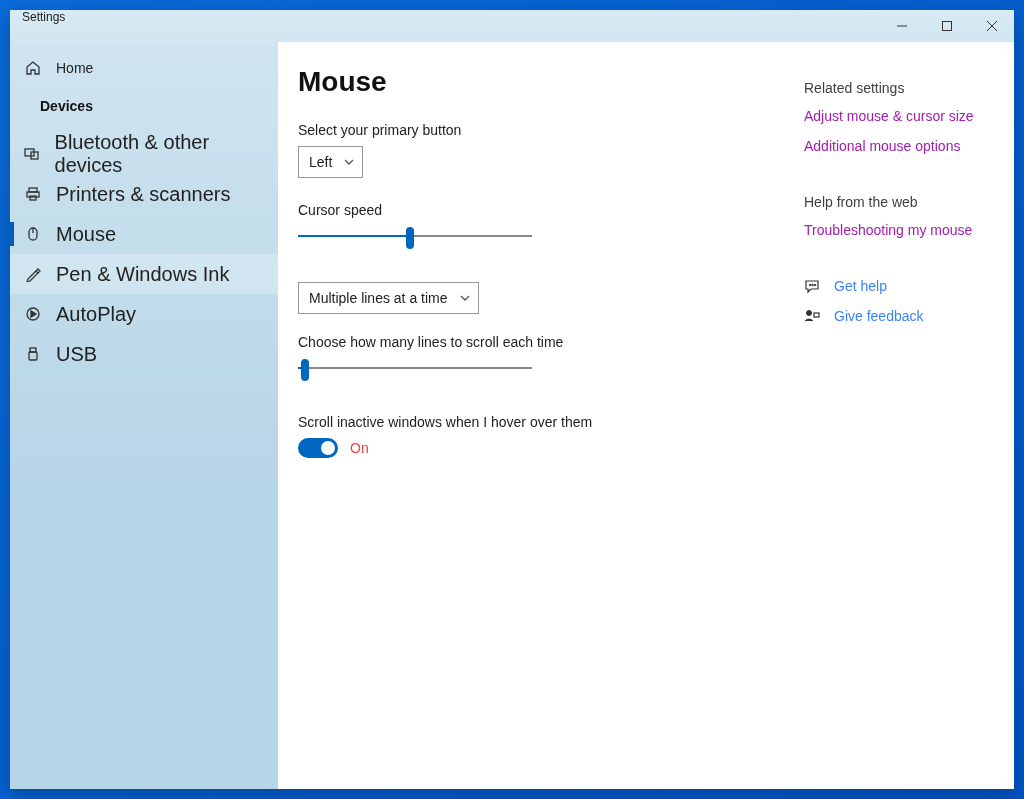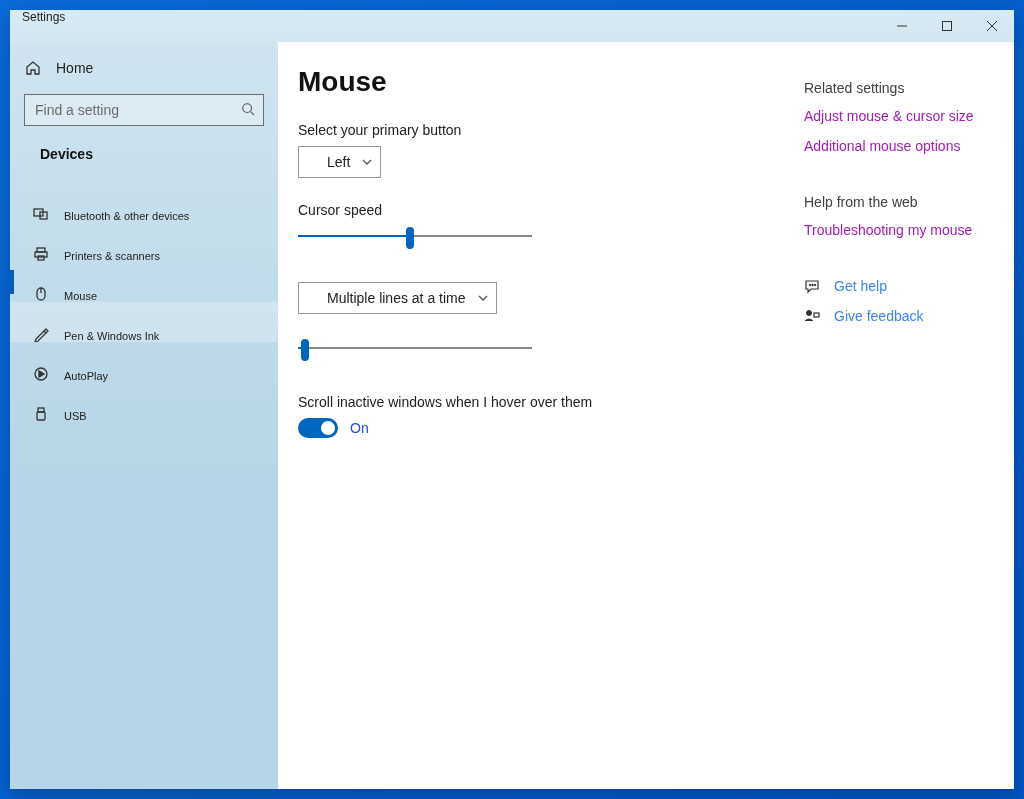--- a/index.html
+++ b/index.html
@@ -81,23 +81,23 @@
   .cat-label {
     font-size: 14px;
     font-weight: 600;
     padding: 10px 14px 12px 14px;
     color: #111;
     margin-left: 16px;
   }
   .nav-list { padding-top: 8px; }
   .nav-item {
     height: 40px;
-    display: flex; align-items: flex-end;
-    padding: 0 22px;
-    font-size: 11px;
+    display: flex; align-items: center;
+    padding: 0 14px;
+    font-size: 20px;
     color: #222;
     position: relative;
   }
   .nav-item.selected::before {
     content: "";
     position: absolute;
     left: 0; top: 8px; bottom: 8px; width: 4px;
     background: #005fb8;
   }
   .nav-item.hover { background: rgba(255,255,255,0.25); }
@@ -122,21 +122,21 @@
     font-size: 14px;
     color: #222;
     margin-bottom: 8px;
   }
   .dropdown {
     display: inline-flex;
     align-items: center;
     height: 32px;
     border: 1px solid #999;
     background: #fff;
-    padding: 0 8px 0 28px;
+    padding: 0 8px 0 10px;
     font-size: 14px;
     color: #222;
     min-width: 52px;
     margin-bottom: 24px;
     cursor: default;
   }
   .dropdown.wide { min-width: 156px; }
   .dropdown .chev {
     margin-left: 12px;
     width: 10px; height: 10px;
@@ -171,21 +171,21 @@
     width: 40px; height: 20px;
     border-radius: 10px;
     background: #0067c0;
     position: relative;
   }
   .toggle .knob {
     position: absolute; top: 3px; right: 3px;
     width: 14px; height: 14px; border-radius: 50%;
     background: #fff;
   }
-  .toggle-label { font-size: 14px; color: #1d4ed8; }
+  .toggle-label { font-size: 14px; color: #ef4444; }
   
   .right-panel {
     width: 220px;
     padding: 38px 20px 20px 10px;
     font-size: 14px;
   }
   .rp-heading {
     font-size: 14px;
     color: #404040;
     margin-bottom: 12px;
@@ -242,31 +242,20 @@
   <div class="body">
     <div class="sidebar">
       <div class="home-row">
         <span class="icon-slot">
           <svg viewBox="0 0 16 16">
               <path d="M2 7 L8 2 L14 7 V14 H10 V10 H6 V14 H2 Z"></path>
             </svg>
         </span>
         <span>Home</span>
       </div>
-      <div class="search-wrap">
-        <div class="search-box">
-          <input type="text" placeholder="Find a setting" style="">
-          <span>
-            <svg viewBox="0 0 16 16">
-                <circle cx="7" cy="7" r="5"></circle>
-                <line x1="11" y1="11" x2="15" y2="15"></line>
-              </svg>
-          </span>
-        </div>
-      </div>
       <div class="cat-label">Devices</div>
 
       <div class="nav-list">
         <div class="nav-item">
           <span class="icon-slot">
             <svg viewBox="0 0 16 16">
                 <rect x="1" y="3" width="9" height="7"></rect>
                 <rect x="7" y="6" width="7" height="7"></rect>
               </svg>
           </span>
@@ -346,20 +335,21 @@
 
         <div class="dropdown wide section-gap-sm">
           <span>Multiple lines at a time</span>
           <span class="chev">
             <svg viewBox="0 0 10 10">
                 <polyline points="1,3 5,7 9,3"></polyline>
               </svg>
           </span>
         </div>
 
+        <div class="label">Choose how many lines to scroll each time</div>
         <div class="slider-wrap">
           <div class="slider">
             <div class="track"></div>
             <div class="track-fill" id="scroll-lines-fill" style="width: 3%;"></div>
             <div class="thumb" id="scroll-lines-thumb" style="left: 3%;"></div>
           </div>
         </div>
 
         <div class="label">Scroll inactive windows when I hover over them</div>
         <div class="toggle-row">

